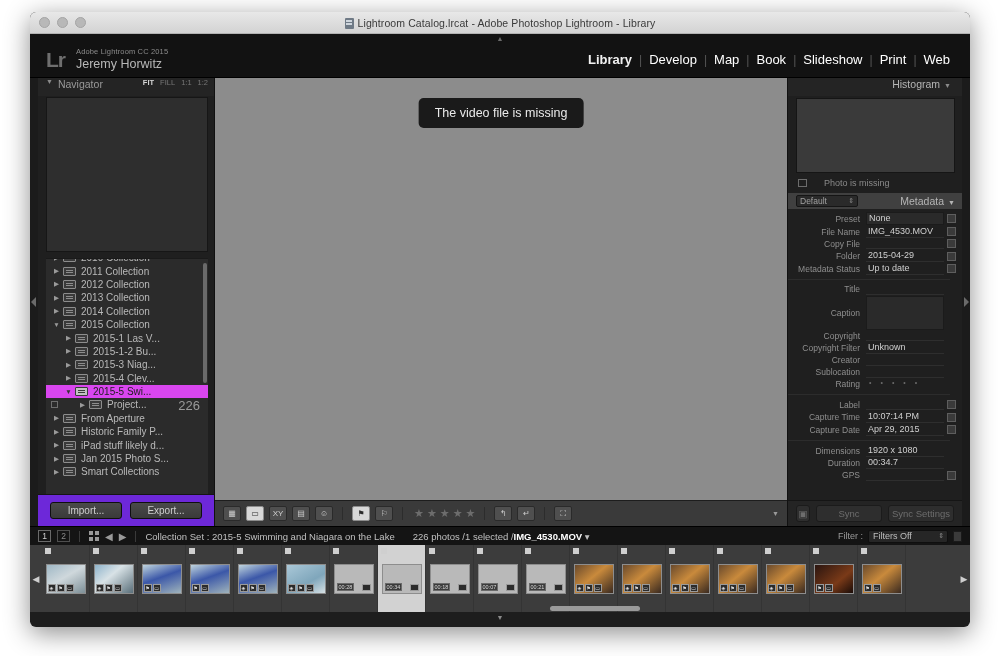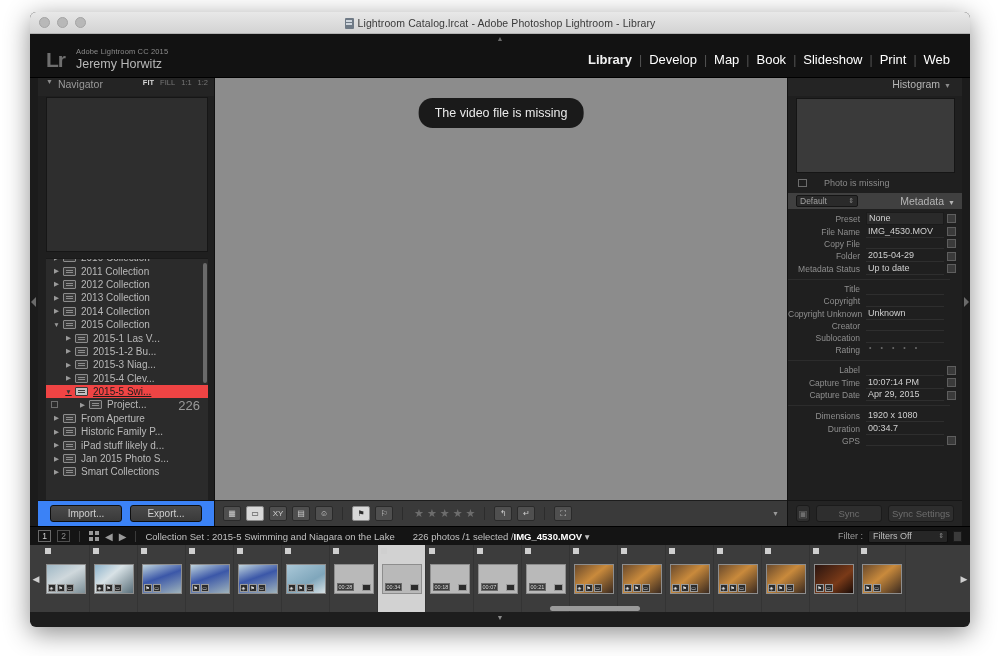--- a/index.html
+++ b/index.html
@@ -87,47 +87,47 @@
     display:flex; align-items:center; height:13.4px; font-size:10px;
     color:#b9b9b9; padding-left:4px; white-space:nowrap;
   }
   .row .tw { width:13px; text-align:center; font-size:6.5px; color:#9a9a9a; flex:0 0 13px; }
   .row .ic {
     width:13px; height:9px; flex:0 0 13px; margin-right:5px; border:1px solid #8d8d8d;
     border-radius:1px; position:relative; background:#3a3a3a;
   }
   .row .ic:after{ content:""; position:absolute; left:2px; top:2px; right:2px; height:1px;
                   background:#8d8d8d; box-shadow:0 2px 0 #8d8d8d; }
-  .row.sel { background:#ef4444; color:#1d1d1d;text-decoration:underline; }
+  .row.sel { background:#d946ef; color:#1d1d1d; }
   .row.sel .tw { color:#333; }
   .row.sel .ic { border-color:#3a3a3a; background:#c2c2c2; }
   .row.sel .ic:after { background:#3a3a3a; box-shadow:0 2px 0 #3a3a3a; }
   .row .count { margin-left:auto; padding-right:8px; font-size:13px; color:#9a9a9a; }
   .row .cbox { width:7px; height:7px; border:1px solid #6e6e6e; position:absolute; left:5px; }
   .indent1 { padding-left:16px; }
   .indent2 { padding-left:30px; }
 
   .tree-scroll { position:absolute; right:1px; top:4px; width:4px; height:120px;
                  background:#6a6a6a; border-radius:2px; }
 
-  .leftbottom { height:26px; background:#3b82f6; display:flex; align-items:center;
+  .leftbottom { height:32px; background:#6d28d9; display:flex; align-items:center;
                 justify-content:center; gap:8px; border-top:1px solid #151515; }
   .btn {
     height:17px; min-width:72px; border:1px solid #0f0f0f; border-radius:3px;
     background:linear-gradient(#4a4a4a,#3a3a3a); color:#cfcfcf; font-size:10px;
     display:flex; align-items:center; justify-content:center;
   }
 
   
   .center { flex:1; background:#262626; display:flex; flex-direction:column; }
   .canvas { flex:1; background:#8c8c8c; position:relative; }
   .missing-msg {
     position:absolute; left:50%; top:20px; transform:translateX(-50%);
     background:#1a1a1a; color:#eaeaea; font-size:12.5px; padding:8px 16px;
-    border-radius:14px; white-space:nowrap;
+    border-radius:5px; white-space:nowrap;
   }
   .toolbar {
     height:26px; background:#3a3a3a; border-top:1px solid #1d1d1d;
     display:flex; align-items:center; padding:0 8px; gap:5px;
   }
   .tb-ic {
     width:18px; height:15px; border-radius:2px; background:#4f4f4f;
     border:1px solid #2a2a2a; display:flex; align-items:center;
     justify-content:center; color:#cfcfcf; font-size:8px;
   }
@@ -468,26 +468,31 @@
               <div class="mval">Up to date</div>
               <div class="mbtn"></div>
             </div>
             <div class="msep"></div>
             <div class="mrow">
               <div class="mlab">Title</div>
               <div class="mval"></div>
               <div class="mbtn" style="visibility: hidden;"></div>
             </div>
             <div class="mrow">
+              <div class="mlab">Caption</div>
+              <div class="mval box caption-box"></div>
+              <div class="mbtn" style="visibility: hidden;"></div>
+            </div>
+            <div class="mrow">
               <div class="mlab">Copyright</div>
               <div class="mval"></div>
               <div class="mbtn" style="visibility: hidden;"></div>
             </div>
             <div class="mrow">
-              <div class="mlab">Copyright Unknown</div>
+              <div class="mlab">Copyright Filter</div>
               <div class="mval">Unknown</div>
               <div class="mbtn" style="visibility: hidden;"></div>
             </div>
             <div class="mrow">
               <div class="mlab">Creator</div>
               <div class="mval"></div>
               <div class="mbtn" style="visibility: hidden;"></div>
             </div>
             <div class="mrow">
               <div class="mlab">Sublocation</div>

